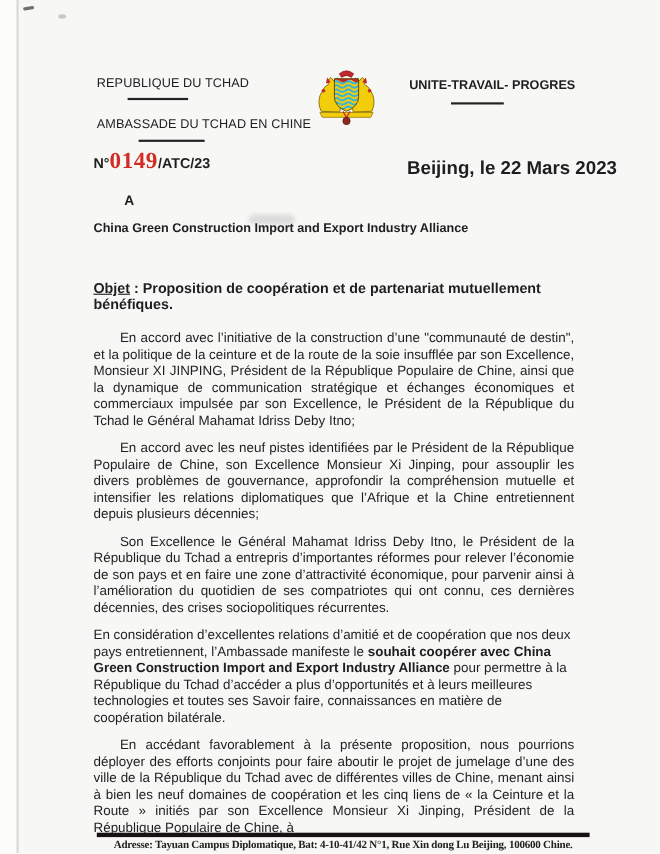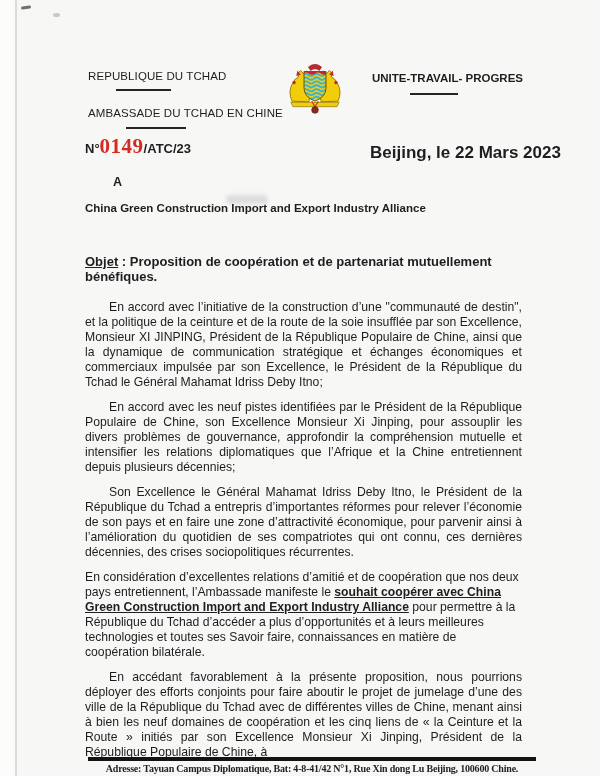--- a/index.html
+++ b/index.html
@@ -36,21 +36,21 @@
   
   .subject{position:absolute;left:85px;top:241px;width:468px;font-weight:bold;font-size:13px;line-height:15px;}
   .subject .u{text-decoration:underline;}
 
   
   .body-text{position:absolute;left:85px;top:300px;width:437px;font-size:12.2px;line-height:15px;}
   .body-text p{margin:0 0 10px 0;}
   .body-text p.indent{text-indent:24px;}
   .body-text p.justify{text-align:justify;}
   .body-text p.ragged{text-align:left;}
-  .body-text .bold{font-weight:bold;text-decoration:underline;}
+  .body-text .bold{font-weight:bold;}
 
   
   .footer-rule{position:absolute;left:88px;top:757px;width:448px;height:4px;background:#161214;}
   .footer-text{position:absolute;left:78px;top:763px;width:468px;text-align:center;
     font-family:"Liberation Serif", serif;font-weight:bold;font-size:10px;letter-spacing:-0.2px;color:#222;}
 </style>
 </head>
 <body>
 
 <div class="page">
@@ -127,15 +127,15 @@
 
   <div class="body-text">
       <p class="indent justify"><span>En accord avec l’initiative de la construction d’une "communauté de destin", et la politique de la ceinture et de la route de la soie insufflée par son Excellence, Monsieur XI JINPING, Président de la République Populaire de Chine, ainsi que la dynamique de communication stratégique et échanges économiques et commerciaux impulsée par son Excellence, le Président de la République du Tchad le Général Mahamat Idriss Deby Itno;</span></p>
       <p class="indent justify"><span>En accord avec les neuf pistes identifiées par le Président de la République Populaire de Chine, son Excellence Monsieur Xi Jinping, pour assouplir les divers problèmes de gouvernance, approfondir la compréhension mutuelle et intensifier les relations diplomatiques que l’Afrique et la Chine entretiennent depuis plusieurs décennies;</span></p>
       <p class="indent justify"><span>Son Excellence le Général Mahamat Idriss Deby Itno, le Président de la République du Tchad a entrepris d’importantes réformes pour relever l’économie de son pays et en faire une zone d’attractivité économique, pour parvenir ainsi à l’amélioration du quotidien de ses compatriotes qui ont connu, ces dernières décennies, des crises sociopolitiques récurrentes.</span></p>
       <p class="ragged"><span>En considération d’excellentes relations d’amitié et de coopération que nos deux pays entretiennent, l’Ambassade manifeste le </span><span class="bold">souhait coopérer avec  China Green Construction Import and Export Industry Alliance</span><span> pour permettre à la République du Tchad d’accéder a plus d’opportunités et à leurs meilleures technologies et toutes ses Savoir faire, connaissances en matière de coopération bilatérale.</span></p>
       <p class="indent justify"><span>En accédant favorablement à la présente proposition, nous pourrions déployer des efforts conjoints pour faire aboutir le projet de jumelage d’une des ville de la République du Tchad avec de différentes villes de Chine, menant ainsi à bien les neuf domaines de coopération et les cinq liens de « la Ceinture et la Route » initiés par son Excellence Monsieur Xi Jinping, Président de la République Populaire de Chine, à</span></p>
     </div>
 
   <div class="footer-rule"></div>
-  <div class="footer-text">Adresse: Tayuan Campus Diplomatique, Bat: 4-8-41/42 N°1, Rue Xin dong Lu Beijing, 100600 Chine.</div>
+  <div class="footer-text">Adresse: Tayuan Campus Diplomatique, Bat: 4-10-41/42 N°1, Rue Xin dong Lu Beijing, 100600 Chine.</div>
 
 </div>
 
 </body></html>

